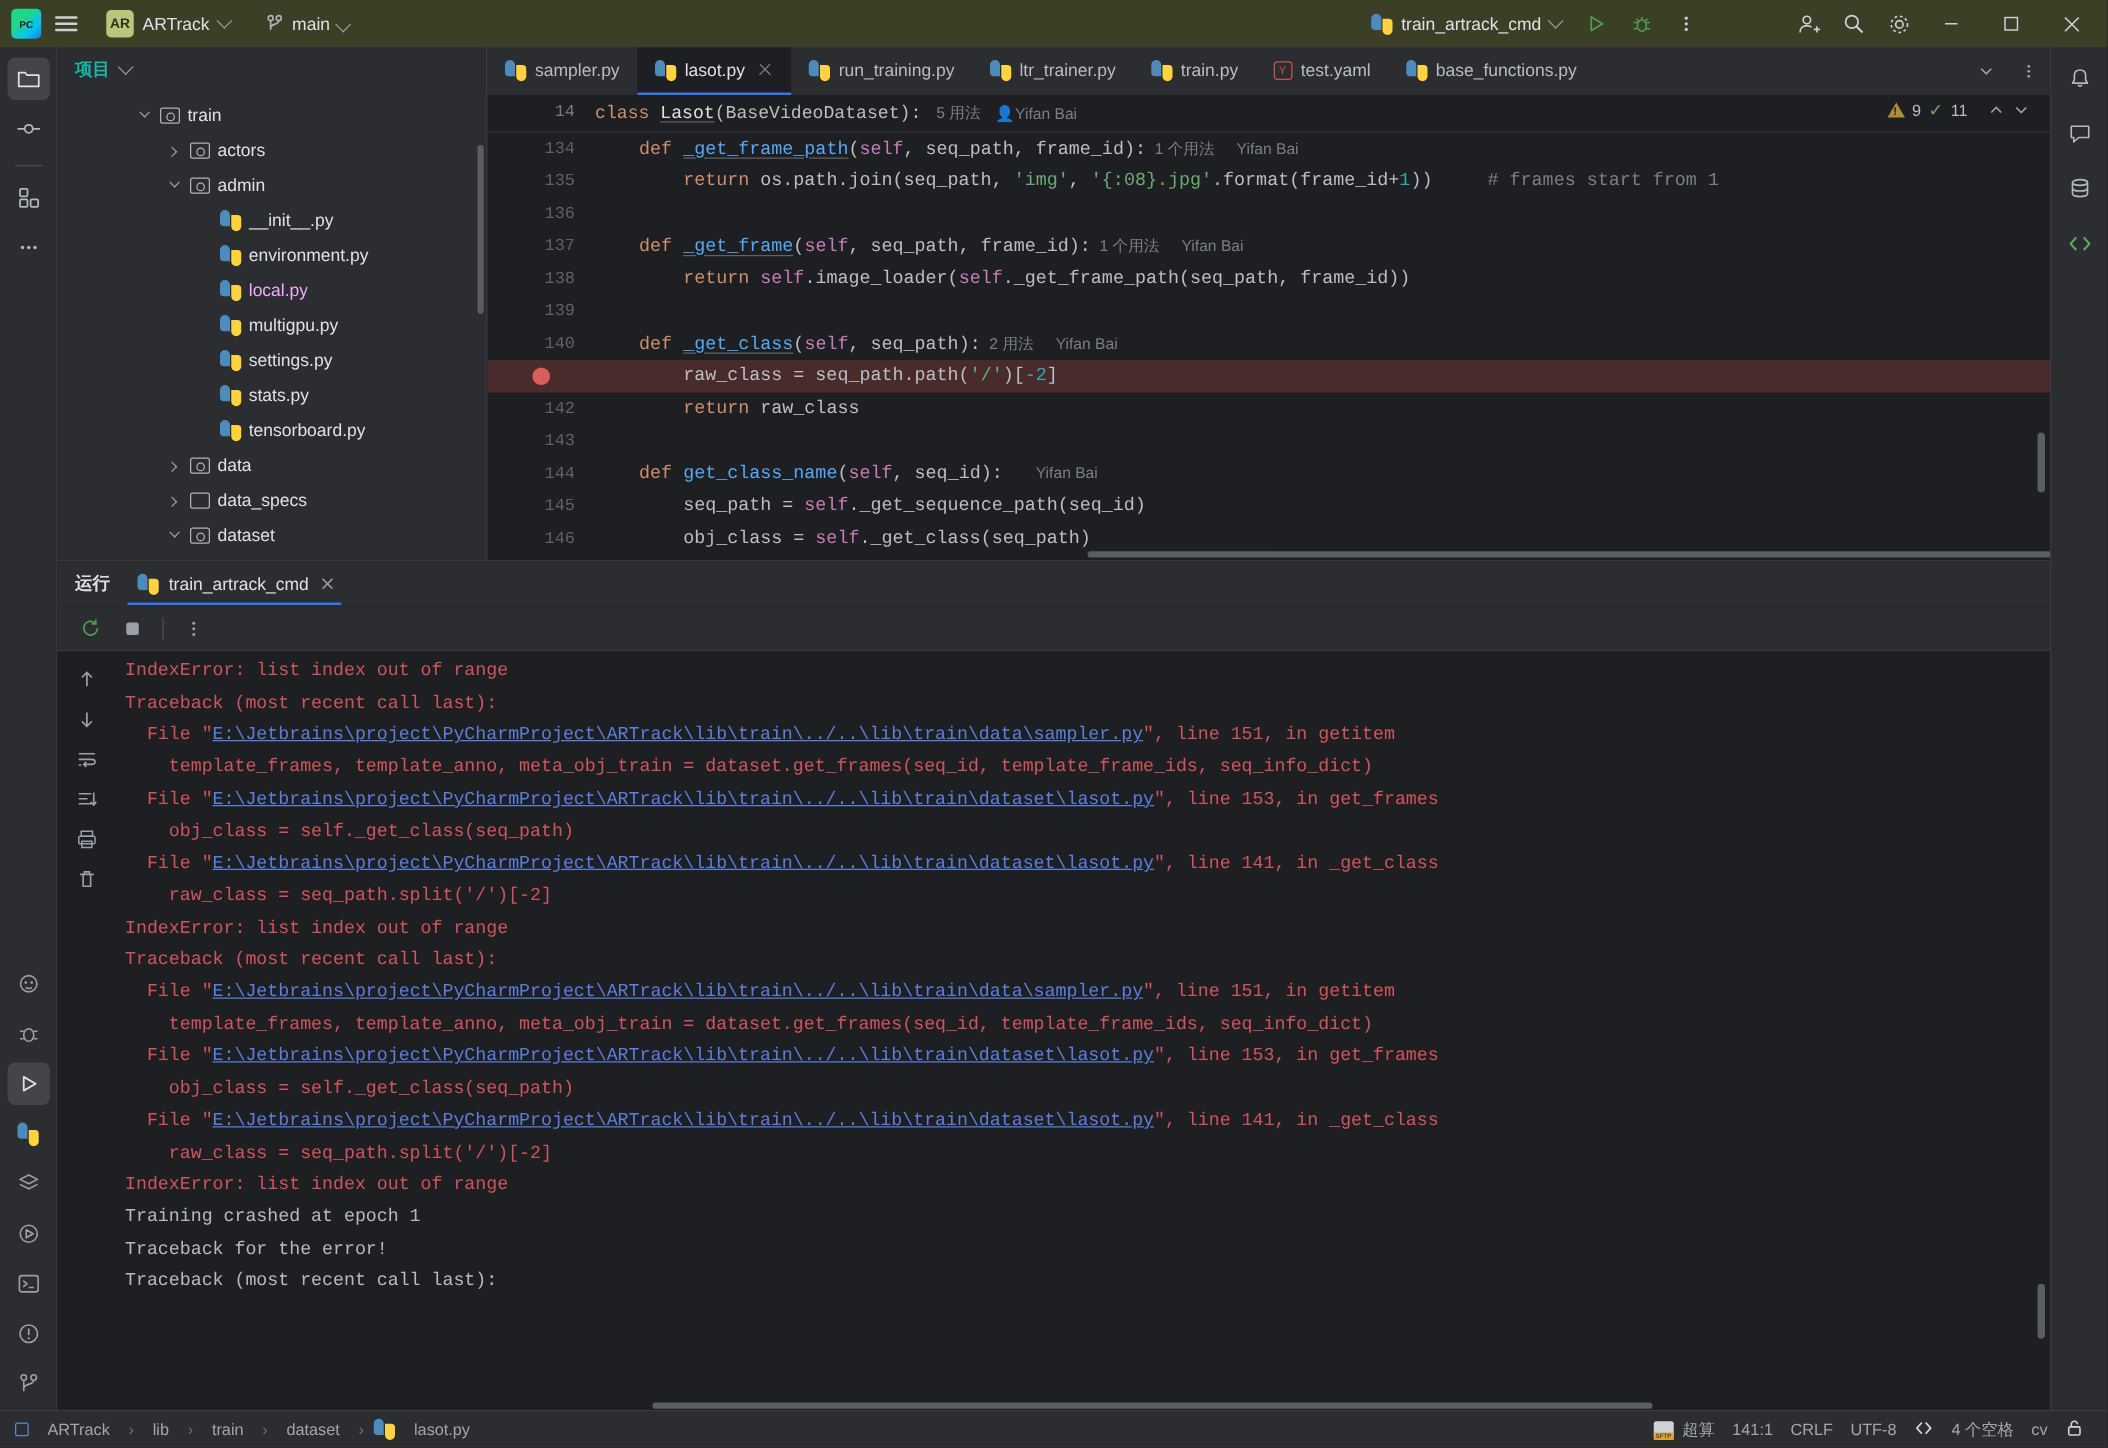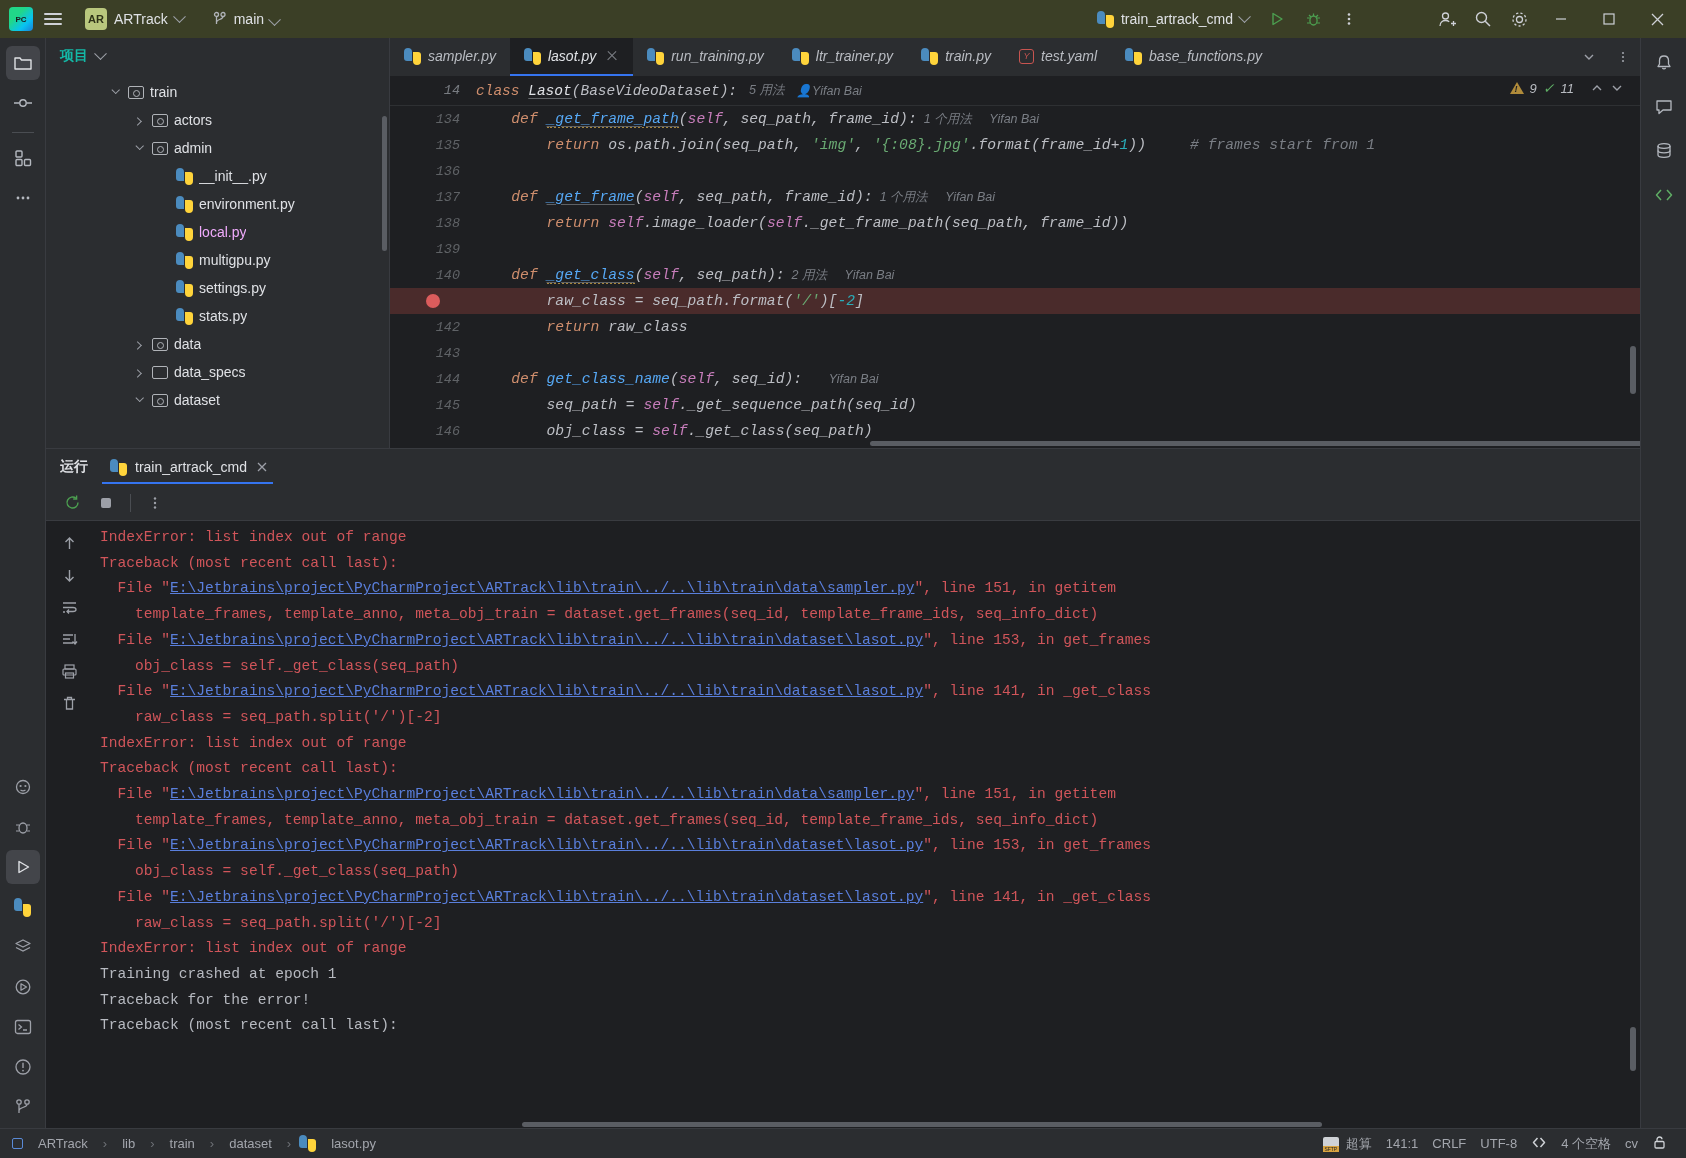--- a/index.html
+++ b/index.html
@@ -90,21 +90,21 @@
   .twist i { display:block; width:6px; height:6px; border-right:1.5px solid #9da0a8; border-bottom:1.5px solid #9da0a8; }
   .twist.open i { transform: rotate(45deg) translate(-1px,-2px); }
   .twist.closed i { transform: rotate(-45deg) translate(-2px,0px); }
   .folder-ico { width:16px; height:13px; flex:0 0 16px; border:1.4px solid #b0b3b8; border-radius:2px; position:relative; }
   .folder-ico.src::after { content:""; position:absolute; left:4px; top:3px; width:5px; height:5px; border-radius:50%; border:1.4px solid #b0b3b8; }
   .fname { overflow:hidden; text-overflow:ellipsis; }
   .fname.mod { color:#f0abfc; }
   .tree-scroll { position:absolute; right:2px; top:42px; width:5px; height:135px; background:#5a5d63; border-radius:3px; }
 
   
-  .editor-col { flex:1; display:flex; flex-direction:column; min-width:0; background:#701a75;font-style:italic; }
+  .editor-col { flex:1; display:flex; flex-direction:column; min-width:0; background:#701a75; }
   .tabbar { height:38px; flex:0 0 38px; background:#2b2d30; display:flex; align-items:stretch; }
   .tab {
     display:flex; align-items:center; gap:7px; padding: 0 14px; font-size:14px; color:#b9bcc2;
     white-space:nowrap; position:relative; border-bottom: 2px solid transparent;
   }
   .tab.active { color:#dfe1e5; border-bottom: 2px solid #3574f0; background:#1e1f22; }
   .tab .xc { width:14px; height:14px; position:relative; opacity:.75; margin-left:2px; }
   .tab .xc::before, .tab .xc::after { content:""; position:absolute; left:1px; top:6px; width:12px; height:1.4px; background:#9da0a8; }
   .tab .xc::before { transform: rotate(45deg); }
   .tab .xc::after { transform: rotate(-45deg); }
@@ -424,20 +424,25 @@
               <div class="tnode" style="padding-left: 110px;">
                 <span class="twist "></span>
                 <span class="py-ico"></span>
                 <span class="fname">settings.py</span>
               </div>
               <div class="tnode" style="padding-left: 110px;">
                 <span class="twist "></span>
                 <span class="py-ico"></span>
                 <span class="fname">stats.py</span>
               </div>
+              <div class="tnode" style="padding-left: 110px;">
+                <span class="twist "></span>
+                <span class="py-ico"></span>
+                <span class="fname">tensorboard.py</span>
+              </div>
               <div class="tnode" style="padding-left: 86px;">
                 <span class="twist closed">
                   <i></i>
                 </span>
                 <span class="folder-ico src"></span>
                 <span class="fname">data</span>
               </div>
               <div class="tnode" style="padding-left: 86px;">
                 <span class="twist closed">
                   <i></i>
@@ -533,21 +538,21 @@
 
             <div class="code-area" id="code">
 
             <div class="cline"><div class="gut">134</div><div class="ctext"><span class="def">    </span><span class="kw">def </span><span class="fn squig underl">_get_frame_path</span><span class="def">(</span><span class="self">self</span><span class="def">, seq_path, frame_id):</span><span class="hint">  1 个用法</span><span class="def">  </span><span class="author">Yifan Bai</span></div></div>
                 <div class="cline"><div class="gut">135</div><div class="ctext"><span class="def">        </span><span class="kw">return</span><span class="def"> os.path.join(seq_path, </span><span class="str">'img'</span><span class="def">, </span><span class="str">'{:08}.jpg'</span><span class="def">.format(frame_id+</span><span class="num">1</span><span class="def">))</span><span class="cmt">     # frames start from 1</span></div></div>
                 <div class="cline"><div class="gut">136</div><div class="ctext"></div></div>
                 <div class="cline"><div class="gut">137</div><div class="ctext"><span class="def">    </span><span class="kw">def </span><span class="fn underl">_get_frame</span><span class="def">(</span><span class="self">self</span><span class="def">, seq_path, frame_id):</span><span class="hint">  1 个用法</span><span class="def">  </span><span class="author">Yifan Bai</span></div></div>
                 <div class="cline"><div class="gut">138</div><div class="ctext"><span class="def">        </span><span class="kw">return</span><span class="def"> </span><span class="self">self</span><span class="def">.image_loader(</span><span class="self">self</span><span class="def">._get_frame_path(seq_path, frame_id))</span></div></div>
                 <div class="cline"><div class="gut">139</div><div class="ctext"></div></div>
                 <div class="cline"><div class="gut">140</div><div class="ctext"><span class="def">    </span><span class="kw">def </span><span class="fn squig underl">_get_class</span><span class="def">(</span><span class="self">self</span><span class="def">, seq_path):</span><span class="hint">  2 用法</span><span class="def">  </span><span class="author">Yifan Bai</span></div></div>
-                <div class="cline hl"><div class="bp"><b></b></div><div class="ctext"><span class="def">        raw_class = seq_path.format(</span><span class="str">'/'</span><span class="def">)[</span><span class="num">-2</span><span class="def">]</span></div></div>
+                <div class="cline hl"><div class="bp"><b></b></div><div class="ctext"><span class="def">        raw_class = seq_path.path(</span><span class="str">'/'</span><span class="def">)[</span><span class="num">-2</span><span class="def">]</span></div></div>
                 <div class="cline"><div class="gut">142</div><div class="ctext"><span class="def">        </span><span class="kw">return</span><span class="def"> raw_class</span></div></div>
                 <div class="cline"><div class="gut">143</div><div class="ctext"></div></div>
                 <div class="cline"><div class="gut">144</div><div class="ctext"><span class="def">    </span><span class="kw">def </span><span class="fn">get_class_name</span><span class="def">(</span><span class="self">self</span><span class="def">, seq_id):</span><span class="def">   </span><span class="author">Yifan Bai</span></div></div>
                 <div class="cline"><div class="gut">145</div><div class="ctext"><span class="def">        seq_path = </span><span class="self">self</span><span class="def">._get_sequence_path(seq_id)</span></div></div>
                 <div class="cline"><div class="gut">146</div><div class="ctext"><span class="def">        obj_class = </span><span class="self">self</span><span class="def">._get_class(seq_path)</span></div></div>
                 <div class="vscroll-code"></div>
                 <div class="hscroll-code"></div>
               </div>
           </div>
         </div>

